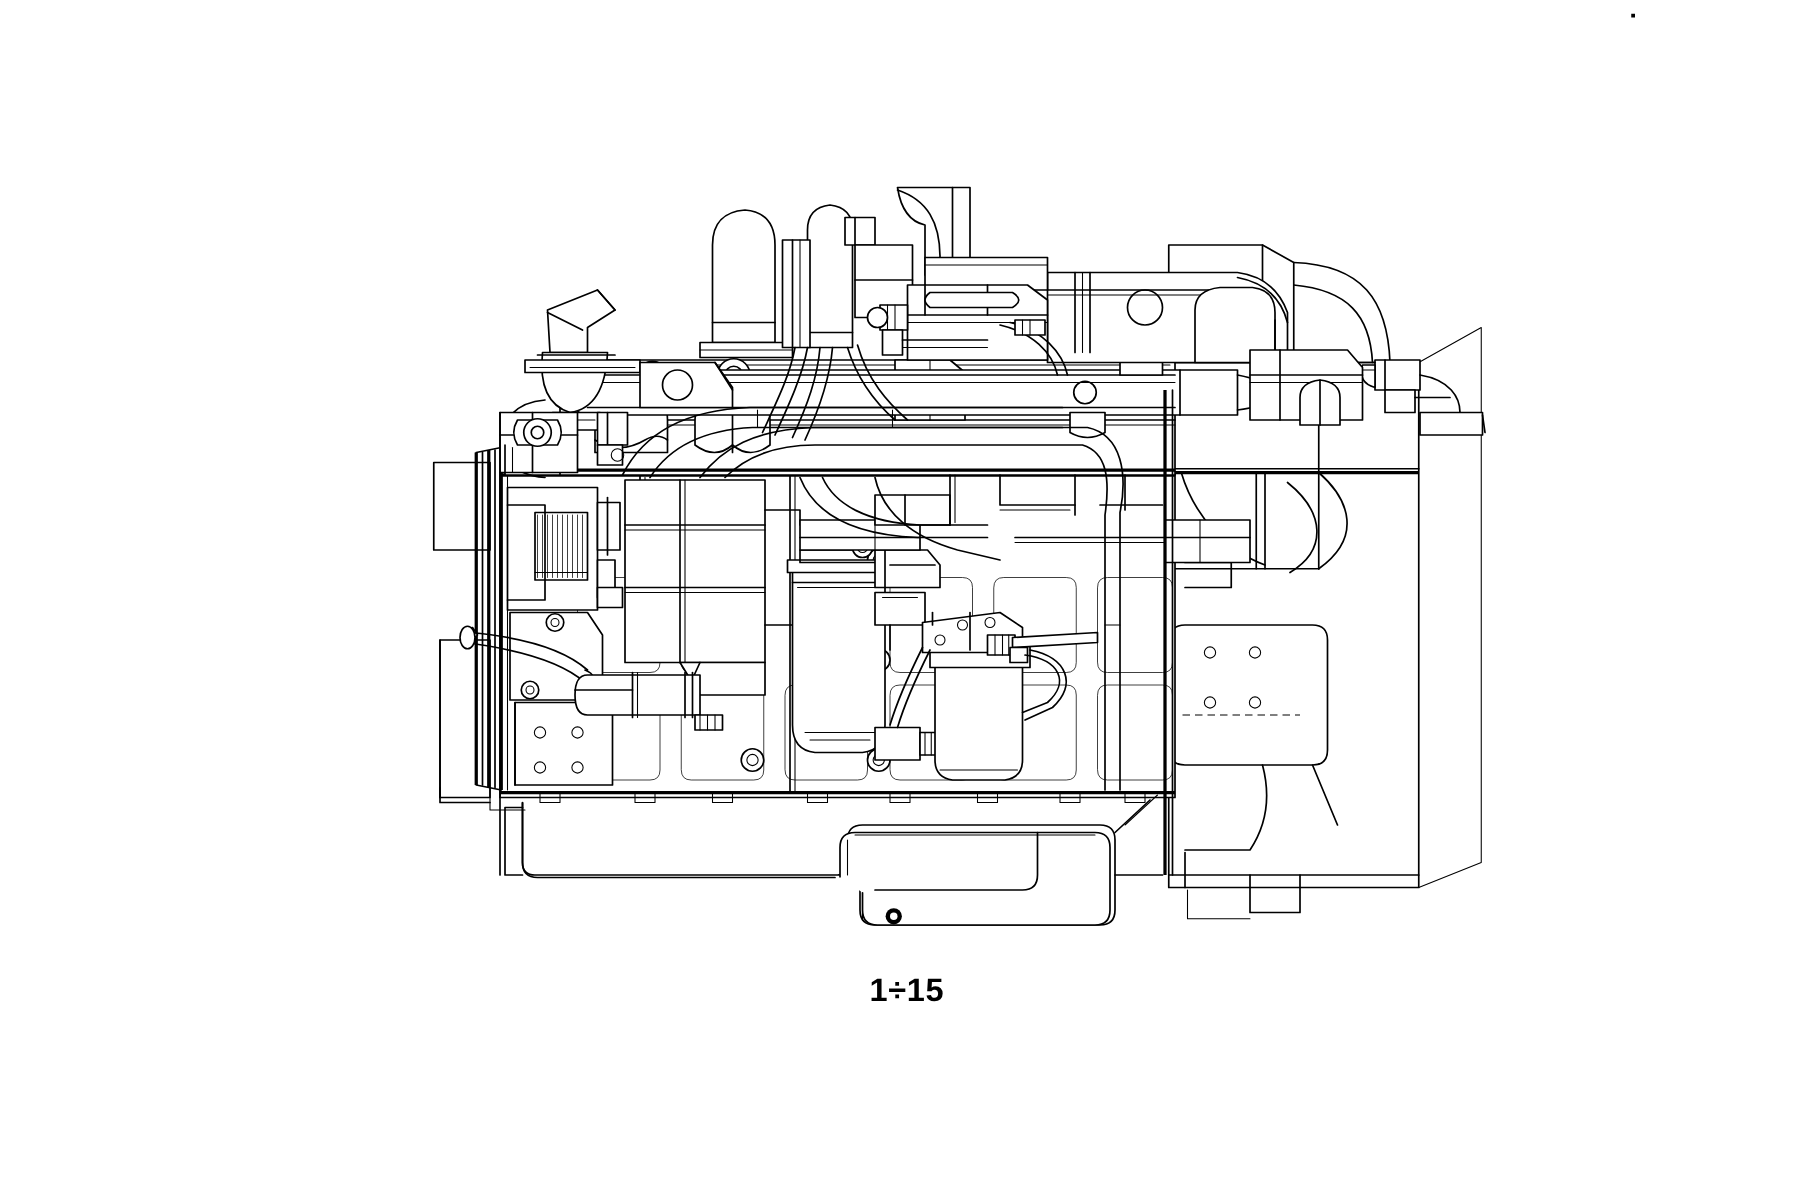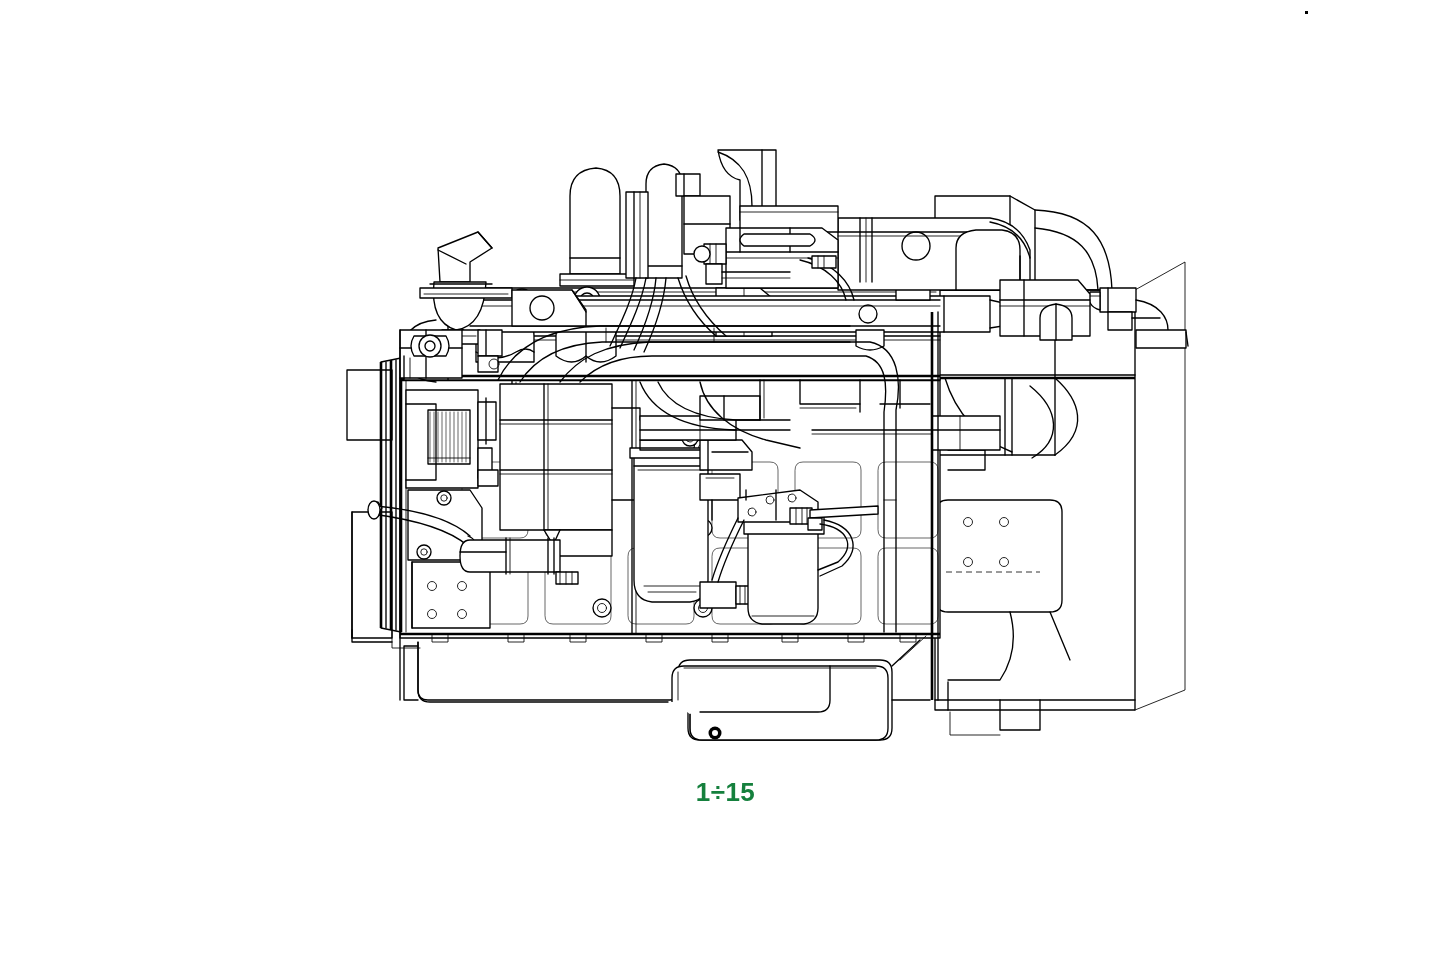--- a/index.html
+++ b/index.html
@@ -89,21 +89,21 @@
   #caption {
     position: absolute;
     left: 0;
     top: 776px;
     width: 1451px;
     text-align: center;
     font-family: "Liberation Sans", sans-serif;
     font-size: 26px;
     font-weight: bold;
     letter-spacing: 0.5px;
-    color: #15803d;
+    color: #000000;
     line-height: 32px;
     user-select: none;
   }
   #speck {
     position: absolute;
     left: 1305px;
     top: 11px;
     width: 3px;
     height: 3px;
     background: #000000;

